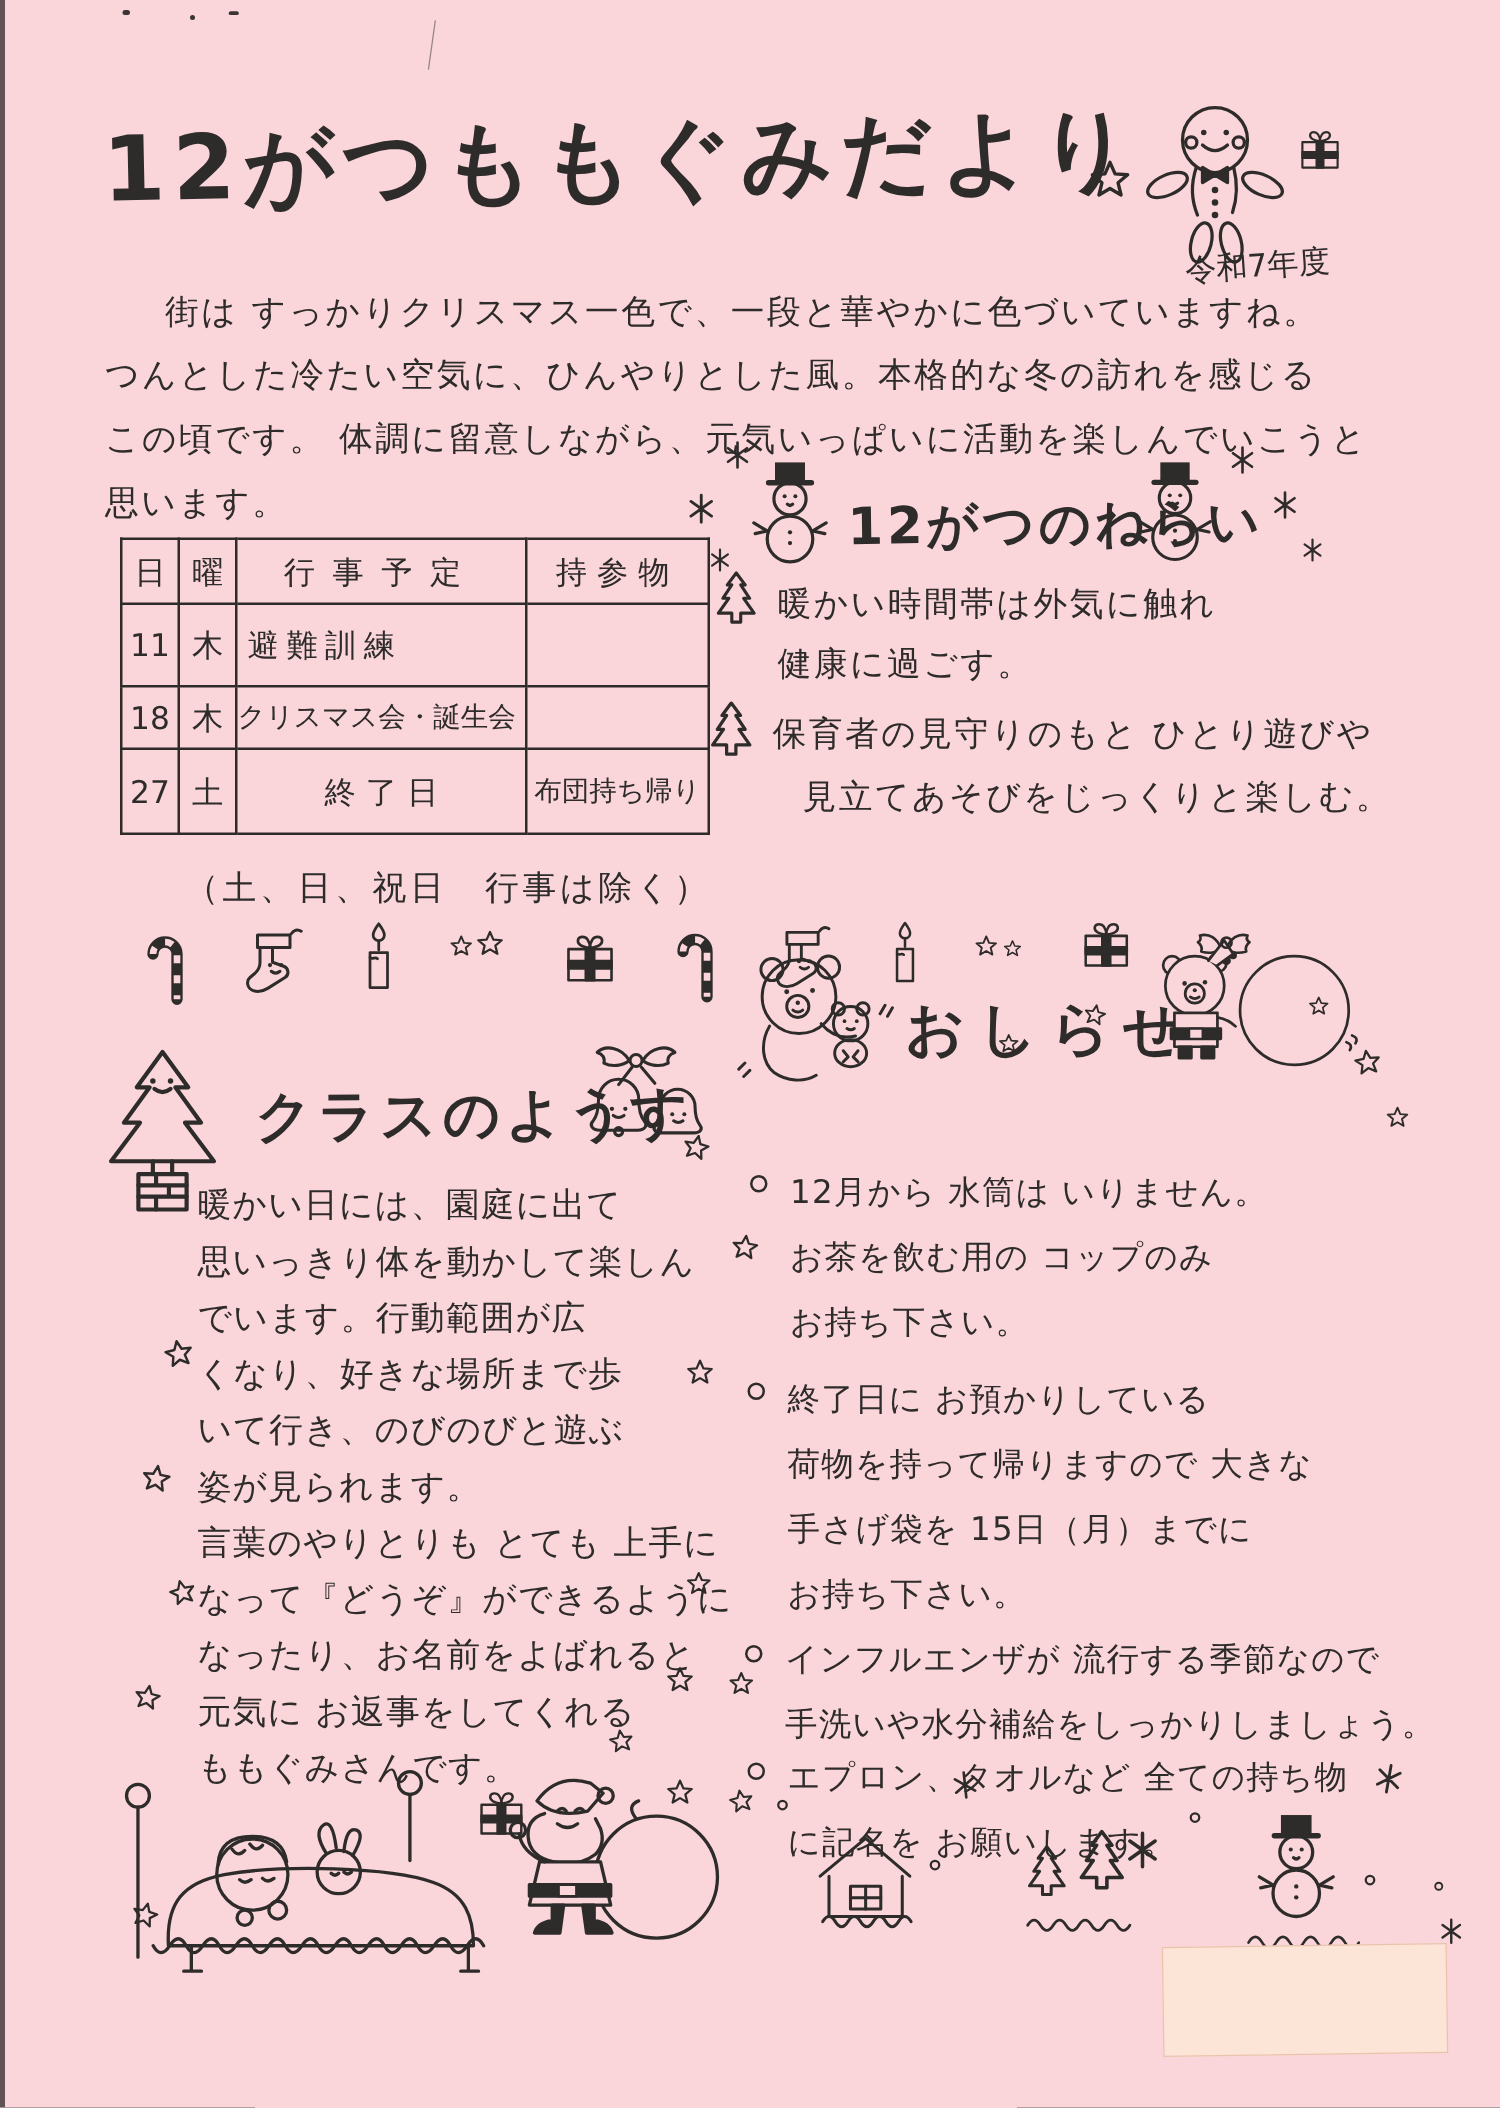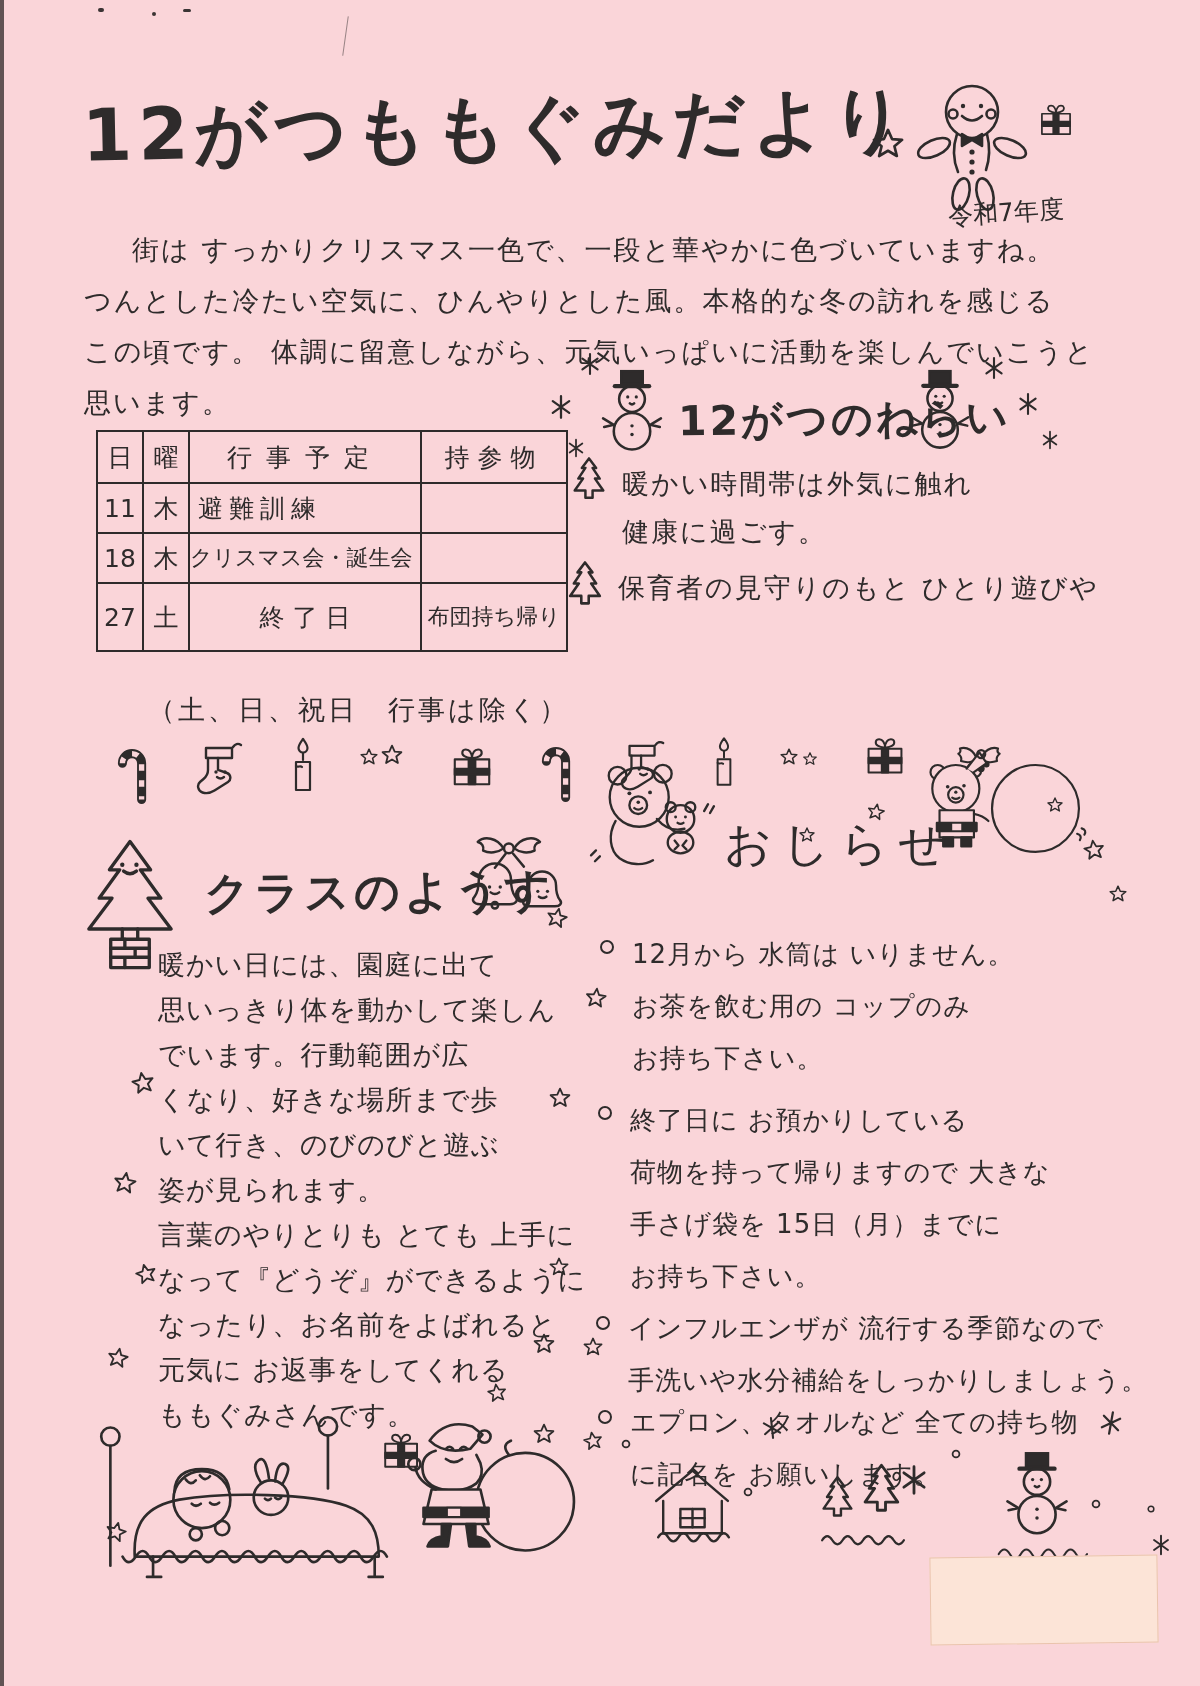--- a/index.html
+++ b/index.html
@@ -8,21 +8,21 @@
   .abs{position:absolute;}
   .line{white-space:nowrap;}
   svg{color:#2e2b2b;display:block;}
   .title{font-size:72px;font-weight:700;letter-spacing:6px;transform:rotate(-1.2deg);}
   .yearlbl{font-size:25px;transform:rotate(-4deg);}
   .txt{font-size:27px;letter-spacing:2px;line-height:51px;}
   .txt .indent{padding-left:48px;}
   .note{font-size:27px;letter-spacing:3px;}
   .h-goal{font-size:41px;font-weight:700;letter-spacing:3px;transform:rotate(-0.8deg);}
   .h-class{font-size:45px;font-weight:700;letter-spacing:4px;transform:rotate(-0.6deg);}
-  .h-notice{font-size:47px;font-weight:400;letter-spacing:10px;margin-top:21px;}
+  .h-notice{font-size:47px;font-weight:700;letter-spacing:10px;}
   .goal-line{font-size:27px;letter-spacing:2px;line-height:48px;}
   .para{font-size:27px;letter-spacing:1px;line-height:45px;}
   .nline{font-size:26px;letter-spacing:1px;line-height:52px;}
   table.sched{border-collapse:collapse;table-layout:fixed;}
   table.sched td,table.sched th{border:2px solid #2e2b2b;font-weight:400;
       font-size:25px;text-align:center;padding:0;overflow:hidden;}
   .bullet{display:inline-block;width:10px;height:10px;border:2px solid #2e2b2b;border-radius:50%;}
   .edge{position:absolute;left:0;top:0;width:4px;height:100%;background:#453c3c;opacity:.85;}
   .speck{position:absolute;background:#3a3434;border-radius:2px;}
   .patch{position:absolute;background:#fce4d7;border:1px solid #eac3ad;transform:rotate(-0.8deg);}
@@ -280,21 +280,21 @@
         <col style="width:232px">
         <col style="width:146px">
       </colgroup>
     <tbody>
         <tr style="height:52px">
       <th>日</th>
       <th>曜</th>
       <th style="letter-spacing:14px">行事予定</th>
       <th style="letter-spacing:8px">持参物</th>
     </tr>
-    <tr style="height:50px">
+    <tr style="height:66px">
       <td>11</td>
       <td>木</td>
       <td style="text-align:left;padding-left:8px;letter-spacing:6px">避難訓練</td>
       <td></td>
     </tr>
     <tr style="height:50px">
       <td>18</td>
       <td>木</td>
       <td style="text-align:left;padding-left:0;font-size:22px">クリスマス会・誕生会</td>
       <td></td>
@@ -338,20 +338,21 @@
   <svg class="abs" style="left:570px;top:456px;width:38px;height:50px" viewBox="0 0 30 42">
       <use href="#pine"></use>
     </svg>
   <div class="abs goal-line line" style="left:622px;top:460px">暖かい時間帯は外気に触れ</div>
   <div class="abs goal-line line" style="left:622px;top:508px">健康に過ごす。</div>
 
   <svg class="abs" style="left:566px;top:560px;width:38px;height:52px" viewBox="0 0 30 42">
       <use href="#pine"></use>
     </svg>
   <div class="abs goal-line line" style="left:618px;top:564px">保育者の見守りのもと ひとり遊びや</div>
+  <div class="abs goal-line line" style="left:642px;top:614px">見立てあそびをじっくりと楽しむ。</div>
 
   <div class="iconrow" style="left:116px;top:735px;width:890px;height:78px">
     <svg style="width:32px;height:62px;margin-top:10px" viewBox="0 0 30 56">
         <use href="#candycane"></use>
       </svg>
     <svg style="width:52px;height:62px;margin-top:6px" viewBox="0 0 52 62">
         <use href="#stocking"></use>
       </svg>
     <svg style="width:22px;height:60px" viewBox="0 0 22 58">
         <use href="#candle"></use>

